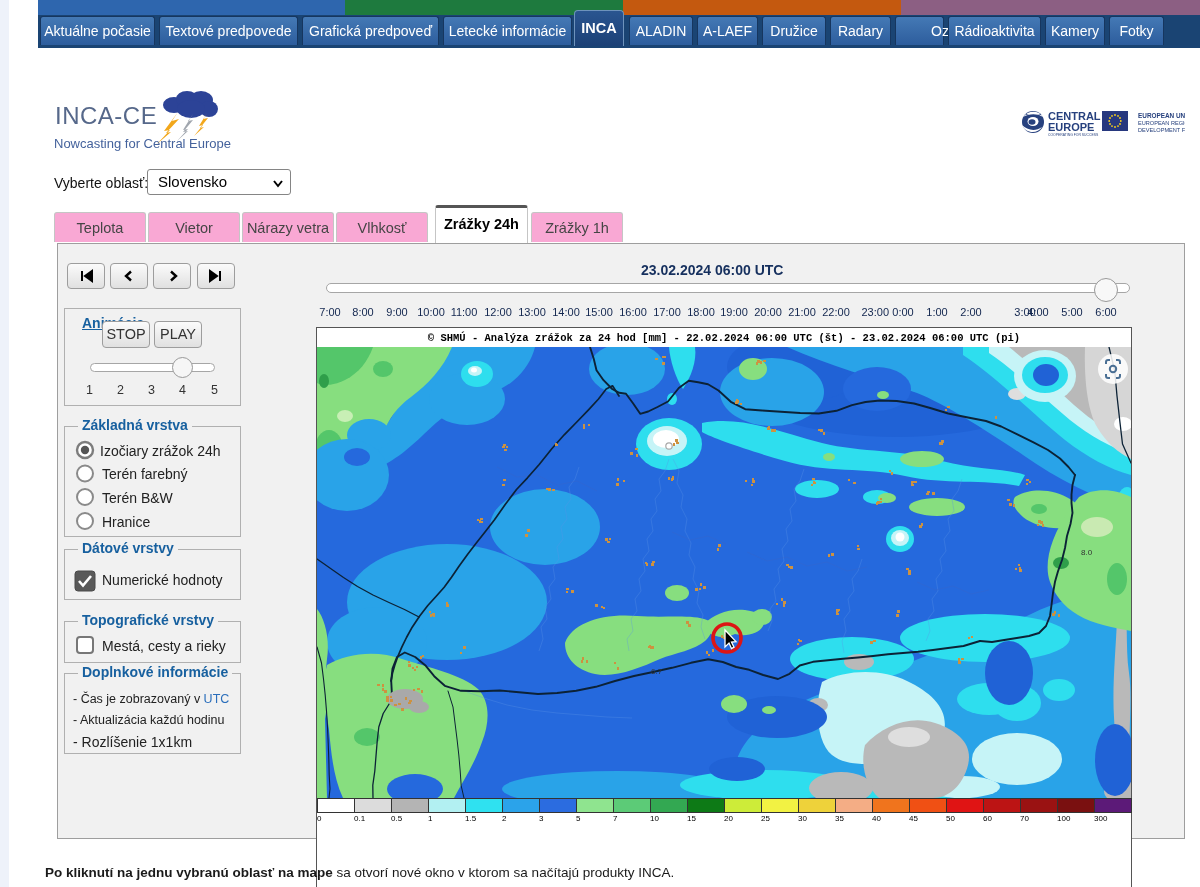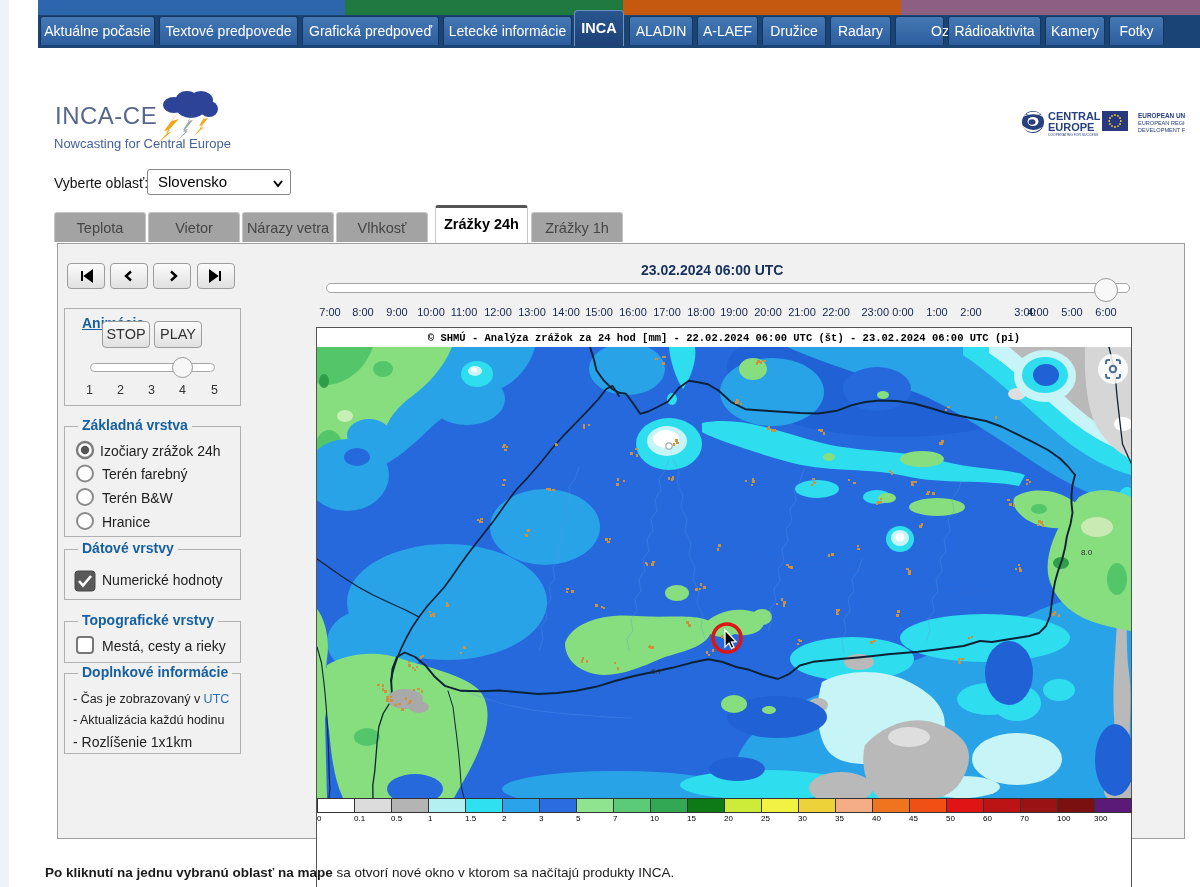--- a/index.html
+++ b/index.html
@@ -8,21 +8,21 @@
 .abs{position:absolute;}
 .tstrip{position:absolute;top:0;height:15px;}
 #nav1{position:absolute;left:38px;top:15px;width:1162px;height:33px;background:#1a4473;}
 #nav2{position:absolute;left:38px;top:48px;width:1162px;height:33px;background:#1a4473;}
 .ntab{position:absolute;top:1px;height:29px;background:linear-gradient(#4479b5,#2d5d9d);border:1px solid #16365f;border-bottom:none;border-radius:3px 3px 0 0;color:#fff;font-size:14px;text-align:center;line-height:29px;white-space:nowrap;box-sizing:border-box;}
 #incatab{position:absolute;left:536px;top:-5px;width:50px;height:36px;background:linear-gradient(#2a5590,#1c4176);border:1px solid #6e93bc;border-bottom:none;border-radius:4px 4px 0 0;color:#fff;font-weight:bold;font-size:14.5px;text-align:center;line-height:34px;box-sizing:border-box;}
 #incace{position:absolute;left:55px;top:102px;font-size:24px;color:#56688a;letter-spacing:0.5px;}
 #nowcast{position:absolute;left:54px;top:136px;font-size:13px;color:#44629c;}
 #sellab{position:absolute;left:54px;top:175px;font-size:14px;color:#111;}
 #selbox{position:absolute;left:147px;top:169px;width:144px;height:26px;background:#fff;border:1px solid #858585;border-radius:3px;font-size:15px;color:#000;line-height:24px;padding-left:10px;box-sizing:border-box;}
-.jtab{position:absolute;top:212px;width:92px;height:30px;background:#a3a3a3;border:1px solid #c5c5c5;border-bottom:none;border-radius:3px 3px 0 0;color:#454545;font-size:14.5px;text-align:center;line-height:30px;box-sizing:border-box;}
+.jtab{position:absolute;top:212px;width:92px;height:30px;background:#f9a8d4;border:1px solid #c5c5c5;border-bottom:none;border-radius:3px 3px 0 0;color:#454545;font-size:14.5px;text-align:center;line-height:30px;box-sizing:border-box;}
 #jactive{position:absolute;left:435px;top:205px;width:93px;height:38px;background:#ffffff;border:1px solid #c5c5c5;border-top:3px solid #555;border-bottom:none;border-radius:3px 3px 0 0;color:#000;font-weight:bold;font-size:14.5px;text-align:center;line-height:32px;box-sizing:border-box;}
 #panel{position:absolute;left:57px;top:243px;width:1128px;height:596px;background:#f1f1f1;border:1px solid #9e9e9e;box-sizing:border-box;}
 .btn{position:absolute;background:linear-gradient(#fbfbfb,#e0e0e0);border:1px solid #9d9d9d;border-radius:4px;box-sizing:border-box;}
 .fset{position:absolute;border:1px solid #b0b0b0;}
 .fleg{position:absolute;background:#f1f1f1;color:#17609f;font-weight:bold;font-size:14px;padding:0 4px;white-space:nowrap;}
 .txt{position:absolute;white-space:nowrap;}
 #tltrack{position:absolute;left:326px;top:283px;width:804px;height:10px;background:#fff;border:1px solid #a6a6a6;border-radius:5px;box-sizing:border-box;}
 #tlhandle{position:absolute;left:1094px;top:278px;width:24px;height:24px;background:#f8f8f8;border:1px solid #999;border-radius:50%;box-sizing:border-box;}
 .tick{position:absolute;top:306px;font-size:11px;color:#12264f;width:40px;text-align:center;}
 #map{position:absolute;left:316px;top:327px;width:816px;height:593px;background:#fff;border:1px solid #555;box-sizing:border-box;}

